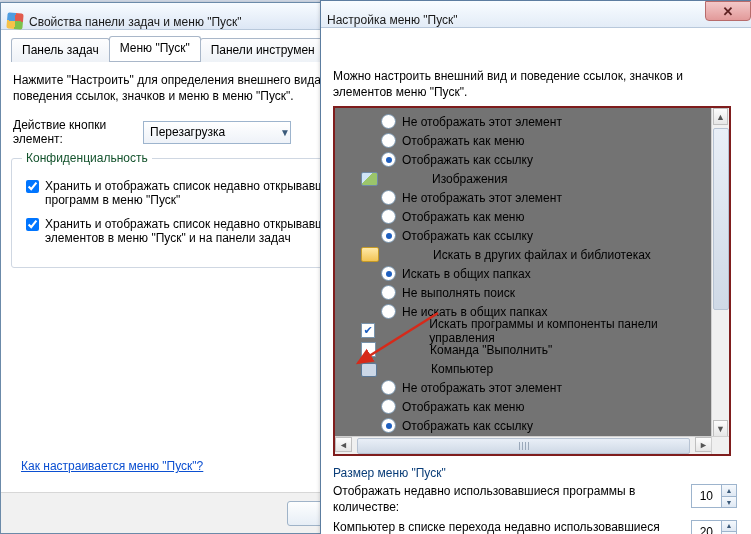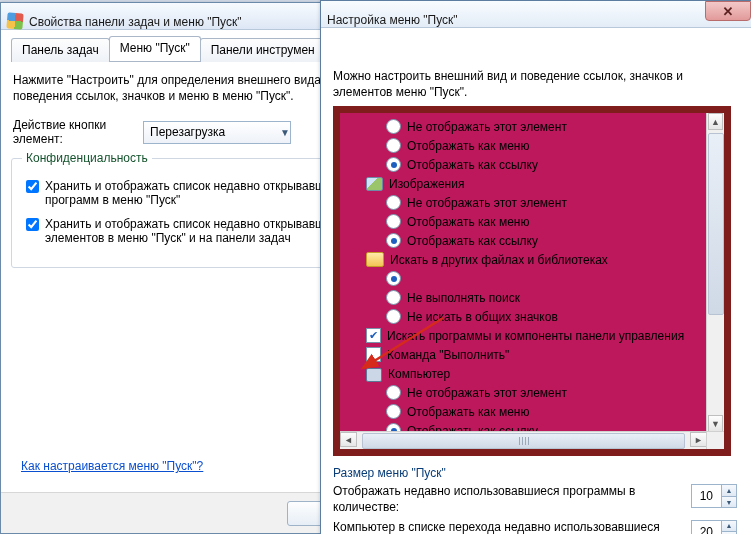--- a/index.html
+++ b/index.html
@@ -24,24 +24,24 @@
 .check input{margin:1px 6px 0 4px;}
 .help{position:absolute;left:20px;bottom:60px;color:#0b4fd1;text-decoration:underline;cursor:pointer;}
 .btnbar{position:absolute;left:0;right:0;bottom:0;height:40px;background:#f1f1f1;border-top:1px solid #d7d7d7;display:flex;align-items:center;justify-content:flex-end;padding:0 8px;gap:6px;}
 .btn{min-width:72px;height:23px;border:1px solid #9fb3c8;background:linear-gradient(#fdfefe,#e7eef6);border-radius:3px;display:flex;align-items:center;justify-content:center;padding:0 10px;}
 
 .win-child{left:320px;top:0;width:430px;height:534px;border-color:#5c7da0;}
 .win-child .titlebar{background:linear-gradient(#f8fcff,#e3ecf7);}
 .close{position:absolute;right:0;top:0;width:44px;height:18px;background:linear-gradient(#f3c8c8,#e29a9a);border:1px solid #b76b6b;border-radius:0 0 4px 4px;display:flex;align-items:center;justify-content:center;color:#5b1f1f;font-weight:bold;font-size:13px;}
 .child-body{padding:8px 10px 4px 12px;position:relative;height:calc(100% - 26px);box-sizing:border-box;}
 .instr{line-height:1.35;margin-bottom:6px;margin-top:32px;}
-.tree-wrap{border:7px solid #7f1d1d;width:398px;height:350px;position:relative;background:#be185d;box-sizing:border-box;}
+.tree-wrap{border:2px solid #7f1d1d;width:398px;height:350px;position:relative;background:#737373;box-sizing:border-box;}
 .tree{position:absolute;left:0;right:17px;top:0;bottom:17px;overflow:hidden;padding:4px 2px;}
 .tree-item{display:flex;align-items:center;height:19px;padding-left:4px;}
-.ind1{padding-left:24px;} .ind2{padding-left:44px;}
+.ind1{padding-left:24px;gap:48px;} .ind2{padding-left:44px;}
 .radio{width:13px;height:13px;border:1px solid #7893ab;border-radius:50%;margin-right:6px;display:inline-flex;align-items:center;justify-content:center;background:#fff;}
 .radio.sel::after{content:"";width:6px;height:6px;border-radius:50%;background:#1e5fbf;}
 .cb{width:13px;height:13px;border:1px solid #7893ab;margin-right:6px;display:inline-flex;align-items:center;justify-content:center;background:#fff;}
 .cb.sel{color:#1e5fbf;font-size:11px;line-height:1;}
 .cb.sel::after{content:"✔";}
 .folder{display:inline-block;width:16px;height:13px;margin-right:6px;background:linear-gradient(#ffe9a8,#f2c455);border:1px solid #c59a27;border-radius:2px;}
 .pc-icon{display:inline-block;width:14px;height:12px;margin-right:6px;background:#cbd7e7;border:1px solid #5a7796;border-radius:2px;position:relative;top:1px;}
 .vbar{position:absolute;right:0;top:0;width:17px;bottom:17px;background:#f0f0f0;border-left:1px solid #d0d0d0;display:flex;flex-direction:column;justify-content:space-between;align-items:center;}
 .vbar .arrow{width:15px;height:17px;background:linear-gradient(#fdfdfd,#e6e6e6);border:1px solid #bfbfbf;box-sizing:border-box;font-size:9px;display:flex;align-items:center;justify-content:center;color:#555;}
 .vthumb{position:absolute;left:1px;top:20px;width:14px;height:180px;background:linear-gradient(#e9eff7,#cfd9e6);border:1px solid #b7c3d3;border-radius:2px;}
@@ -147,28 +147,29 @@
             <div class="tree-item ind2">
               <span class="radio sel"></span>
               <span>Отображать как ссылку</span>
             </div>
             <div class="tree-item ind1">
               <span class="folder"></span>
               <span>Искать в других файлах и библиотеках</span>
             </div>
             <div class="tree-item ind2">
               <span class="radio sel"></span>
+              <span>Искать в общих папках</span>
             </div>
             <div class="tree-item ind2">
               <span class="radio"></span>
               <span>Не выполнять поиск</span>
             </div>
             <div class="tree-item ind2">
               <span class="radio"></span>
-              <span>Не искать в общих значков</span>
+              <span>Не искать в общих папках</span>
             </div>
             <div class="tree-item ind1">
               <span class="cb sel"></span>
               <span>Искать программы и компоненты панели управления</span>
             </div>
             <div class="tree-item ind1">
               <span class="cb"></span>
               <span>Команда "Выполнить"</span>
             </div>
             <div class="tree-item ind1">

